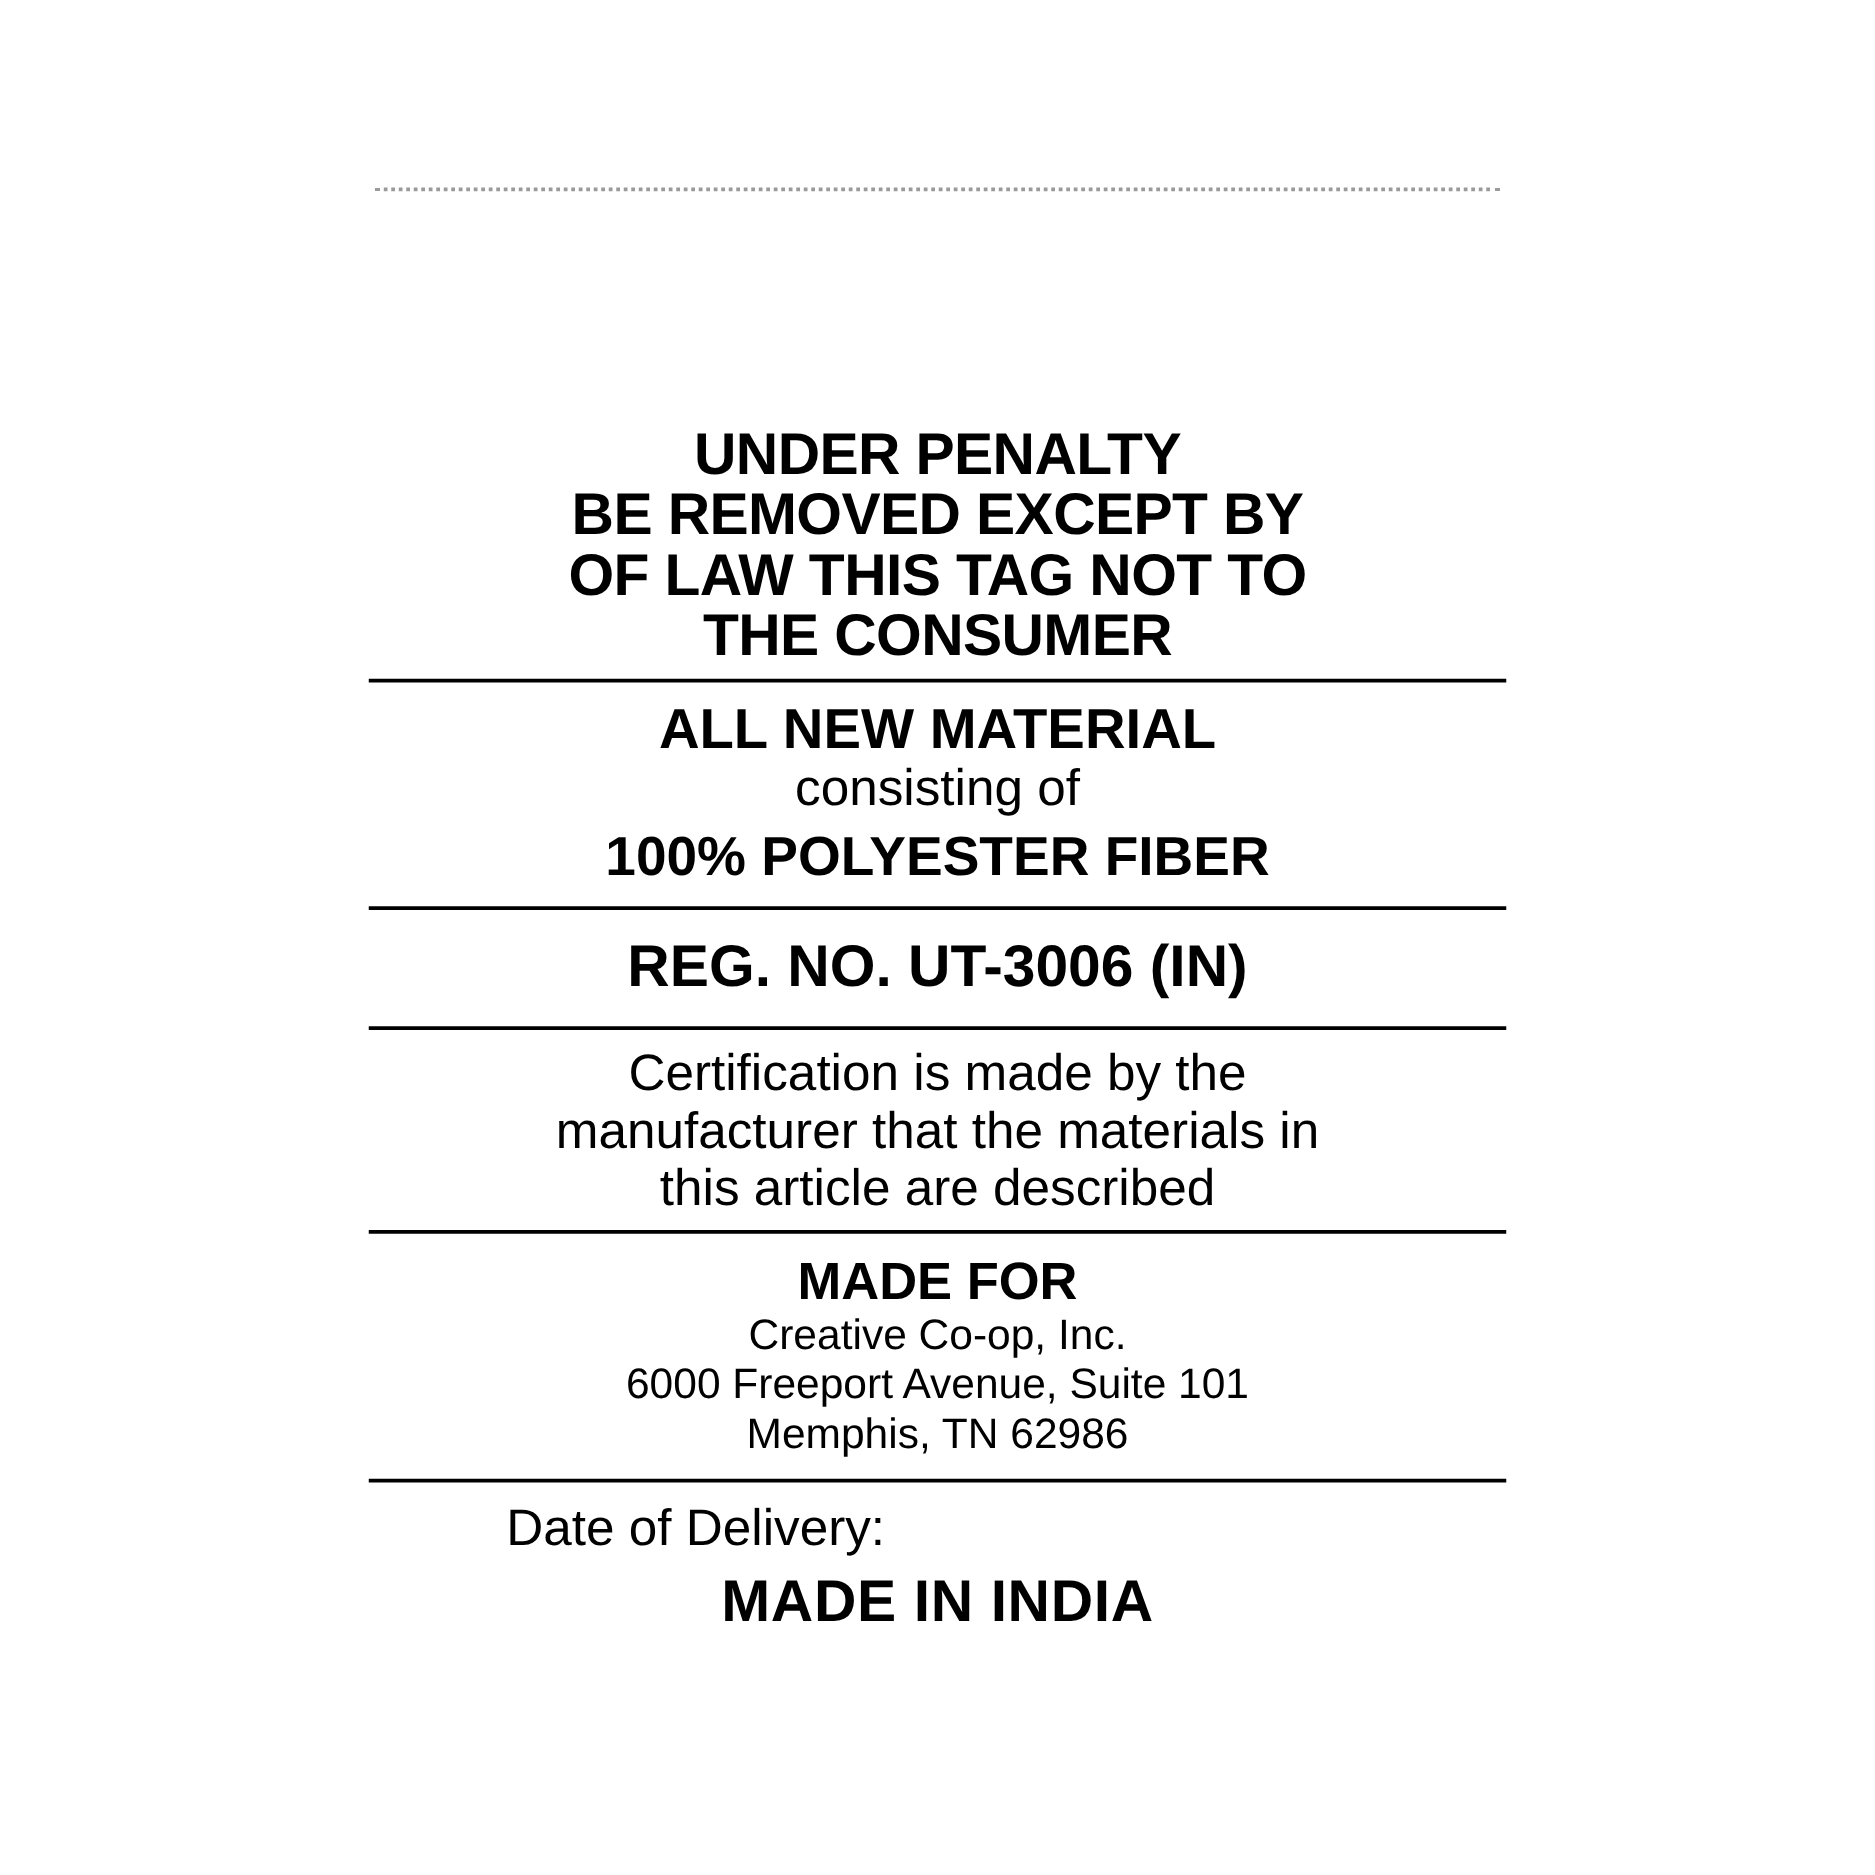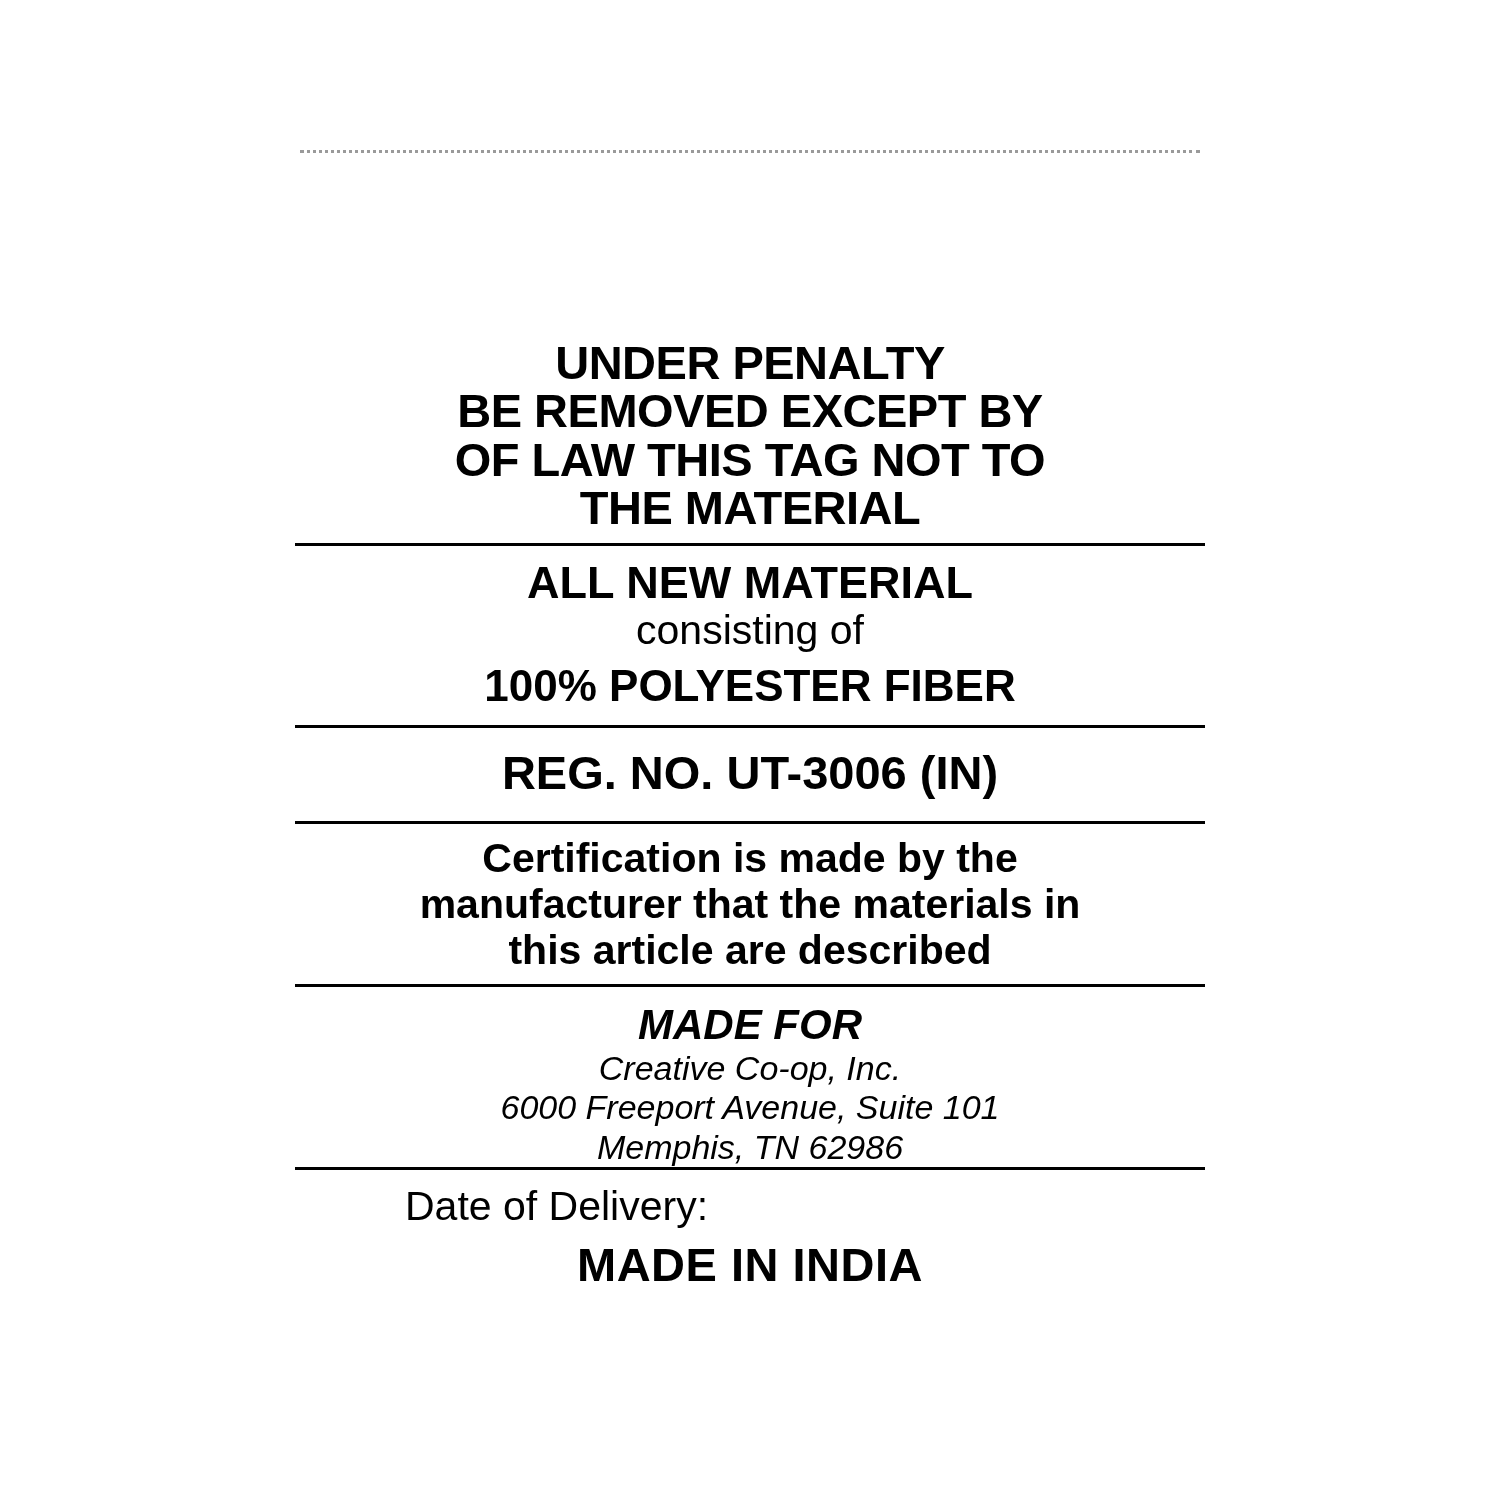--- a/index.html
+++ b/index.html
@@ -89,41 +89,40 @@
   
   .regno {
     font-weight: bold;
     font-size: 47px;
     line-height: 1.25;
     padding: 12px 0 12px 0;
   }
 
   
   .certification {
-    font-weight: bold;
+    font-weight: normal;
     font-size: 41px;
     line-height: 1.12;
     padding: 12px 0 10px 0;
   }
 
   
   .madefor-title {
     font-weight: bold;
     font-size: 42px;
     line-height: 1.15;
     padding-top: 10px;
   }
   .madefor-line {
     font-weight: normal;
     font-size: 34px;
     line-height: 1.16;
   }
   .madefor-block {
-    padding-bottom: 0;
-    font-style: italic;
+    padding-bottom: 16px;
   }
 
   
   .footer {
     padding-top: 12px;
     text-align: center;
   }
   .delivery {
     display: block;
     font-size: 41px;
@@ -147,21 +146,21 @@
 <div class="tag">
 
   <div class="perforation"></div>
 
   <div class="label-body">
 
     <div class="block penalty">
       <span class="line">UNDER PENALTY</span>
       <span class="line">BE REMOVED EXCEPT BY</span>
       <span class="line">OF LAW THIS TAG NOT TO</span>
-      <span class="line">THE MATERIAL</span>
+      <span class="line">THE CONSUMER</span>
     </div>
 
     <div class="rule"></div>
 
     <div class="block">
       <span class="line material-title">ALL NEW MATERIAL</span>
       <span class="line material-consisting">consisting of</span>
       <span class="line material-fiber">100% POLYESTER FIBER</span>
     </div>
 

